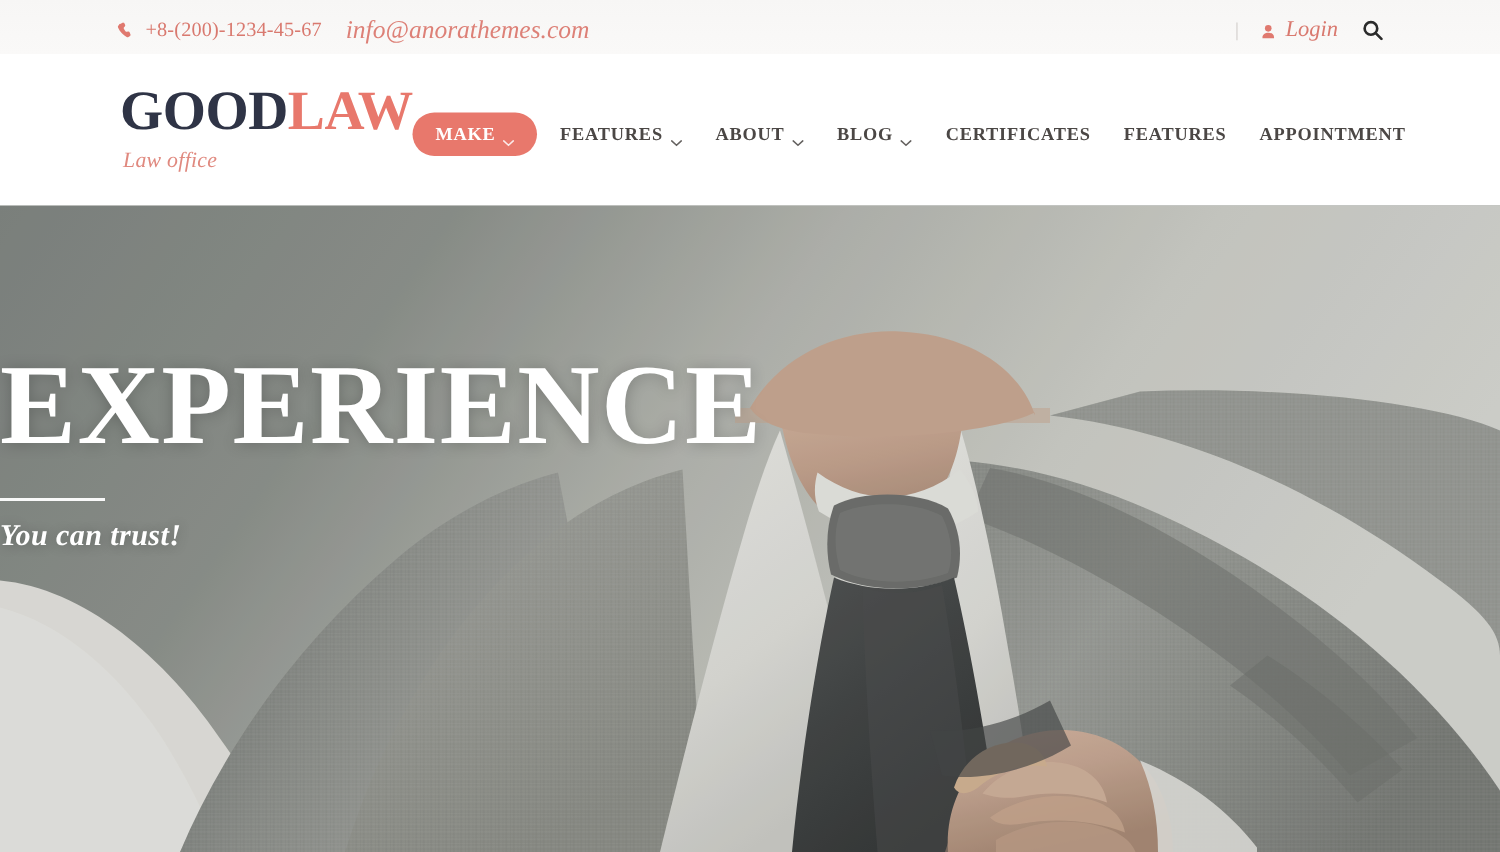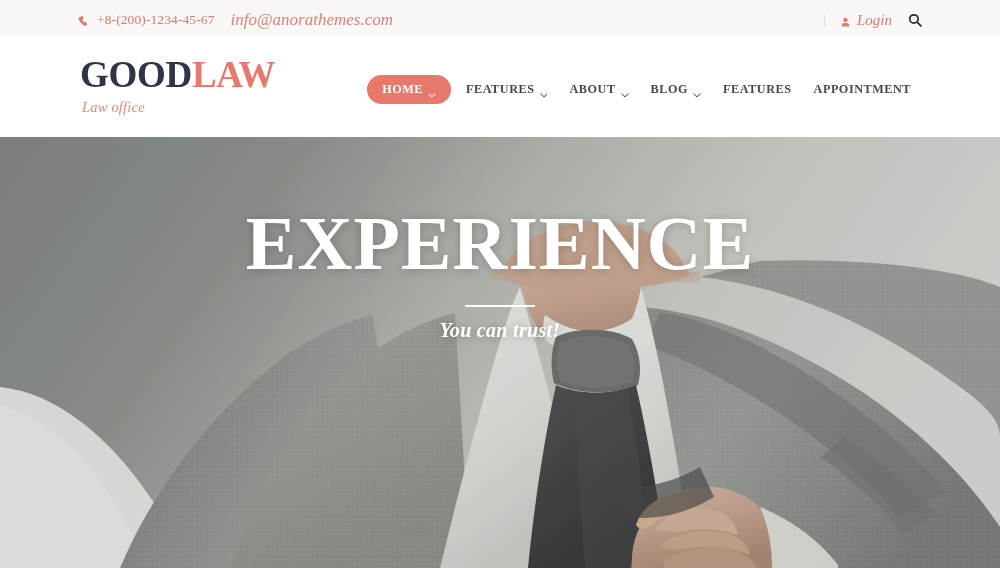--- a/index.html
+++ b/index.html
@@ -91,22 +91,22 @@
     position:relative; width:1000px; height:431px;
     overflow:hidden;
     background:#8a8d88;
   }
   .hero-photo{ position:absolute; inset:0; }
   .hero-photo svg{ display:block; width:100%; height:100%; }
 
   .hero-content{
     position:absolute; inset:0;
     display:flex; flex-direction:column;
-    align-items:center;
-    padding-top:68px;
+    align-items:flex-start;
+    padding-top:95px;
     z-index:5;
   }
   .hero-title{
     font-family:"Liberation Serif", serif;
     font-weight:bold;
     font-size:76px;
     line-height:1;
     color:#ffffff;
     letter-spacing:1px;
     text-shadow:0 1px 10px rgba(0,0,0,.22);
@@ -182,21 +182,21 @@
   <a class="logo" href="#" style="text-decoration:none">
     <div class="logo-main">
       <span class="logo-good">GOOD</span><span class="logo-law">LAW</span>
     </div>
     <div class="logo-sub">Law office</div>
   </a>
 
   <nav class="nav">
 
     <div class="nav-item active">
-      <span>HOME</span>
+      <span>MAKE</span>
       <span class="chev">
         <svg viewBox="0 0 10 6" fill="none" stroke="currentColor" stroke-width="1.3">
             <path d="M1 1.2L5 4.8 9 1.2" stroke-linecap="round"></path>
           </svg>
       </span>
     </div>
 
     <div class="nav-item">
       <span>FEATURES</span>
       <span class="chev">
@@ -217,20 +217,23 @@
 
     <div class="nav-item">
       <span>BLOG</span>
       <span class="chev">
         <svg viewBox="0 0 10 6" fill="none" stroke="currentColor" stroke-width="1.3">
             <path d="M1 1.2L5 4.8 9 1.2" stroke-linecap="round"></path>
           </svg>
       </span>
     </div>
 
+    <div class="nav-item">
+      <span>CERTIFICATES</span>
+    </div>
 
     <div class="nav-item">
       <span>FEATURES</span>
     </div>
 
     <div class="nav-item">
       <span>APPOINTMENT</span>
     </div>
 
   </nav>

